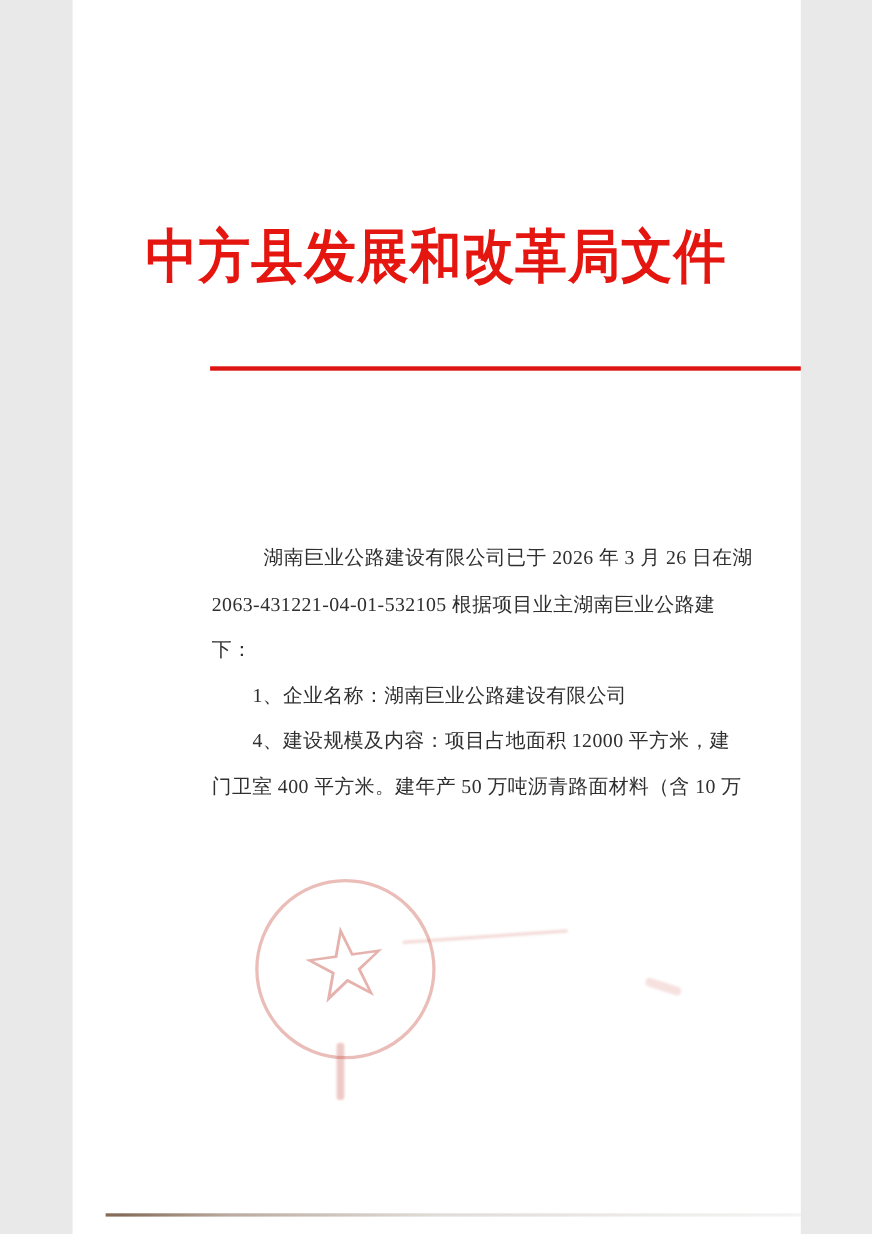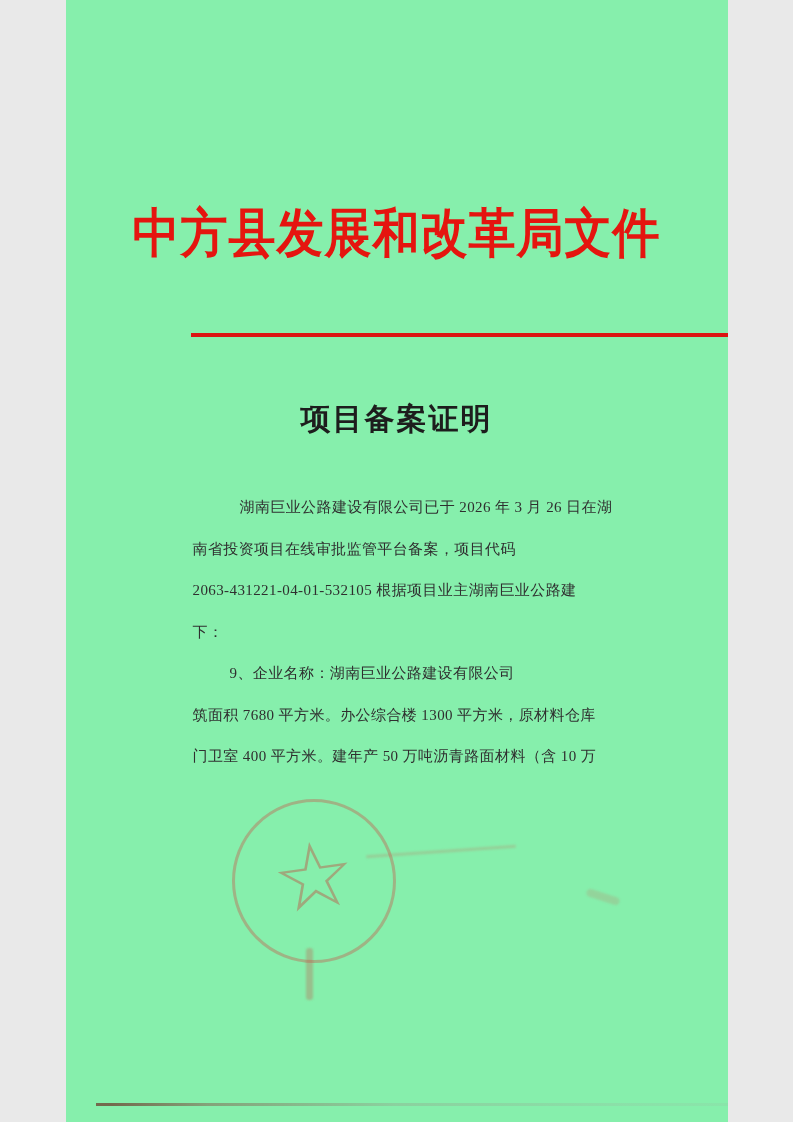--- a/index.html
+++ b/index.html
@@ -5,21 +5,21 @@
   html, body {
     margin: 0;
     padding: 0;
     background: #e9e9e9;
   }
   .page {
     position: relative;
     width: 662px;
     height: 1122px;
     margin: 0 auto;
-    background: #86efac;
+    background: #ffffff;
     overflow: hidden;
     font-family: "Liberation Serif", "DejaVu Serif", serif;
   }
   .doc-header-title {
     position: absolute;
     top: 198px;
     left: 0;
     width: 100%;
     text-align: center;
     font-family: "Liberation Serif", "DejaVu Serif", serif;
@@ -52,21 +52,21 @@
     letter-spacing: 2px;
     color: #1d1d1d;
     white-space: nowrap;
   }
   .doc-body {
     position: absolute;
     top: 487px;
     left: 127px;
     width: 560px;
     color: #2f2f2f;
-    font-size: 15px;
+    font-size: 18px;
     font-family: "Liberation Serif", "DejaVu Serif", serif;
   }
   .body-line {
     height: 41.5px;
     line-height: 41.5px;
     white-space: nowrap;
     letter-spacing: 0.4px;
   }
   .ind-para { padding-left: 47px; }
   .ind-item { padding-left: 37px; }
@@ -139,29 +139,27 @@
 </style>
 </head>
 <body>
 
 <div class="page">
 
   <div class="doc-header-title">中方县发展和改革局文件</div>
 
   <div class="red-rule"></div>
 
-  <h1 class="subject-title">项目备案证明</h1>
 
   <div class="doc-body">
     <div class="body-line ind-para">湖南巨业公路建设有限公司已于 2026 年 3 月 26 日在湖</div>
-    <div class="body-line">南省投资项目在线审批监管平台备案，项目代码</div>
     <div class="body-line">2063-431221-04-01-532105 根据项目业主湖南巨业公路建</div>
     <div class="body-line">下：</div>
-    <div class="body-line ind-item">9、企业名称：湖南巨业公路建设有限公司</div>
-    <div class="body-line">筑面积 7680 平方米。办公综合楼 1300 平方米，原材料仓库</div>
+    <div class="body-line ind-item">1、企业名称：湖南巨业公路建设有限公司</div>
+    <div class="body-line ind-item">4、建设规模及内容：项目占地面积 12000 平方米，建</div>
     <div class="body-line">门卫室 400 平方米。建年产 50 万吨沥青路面材料（含 10 万</div>
   </div>
 
   <div class="seal">
     <span class="seal-star">☆</span>
   </div>
   <div class="seal-smudge-below"></div>
   <div class="seal-smudge-diag"></div>
   <div class="seal-smudge-right"></div>
 

